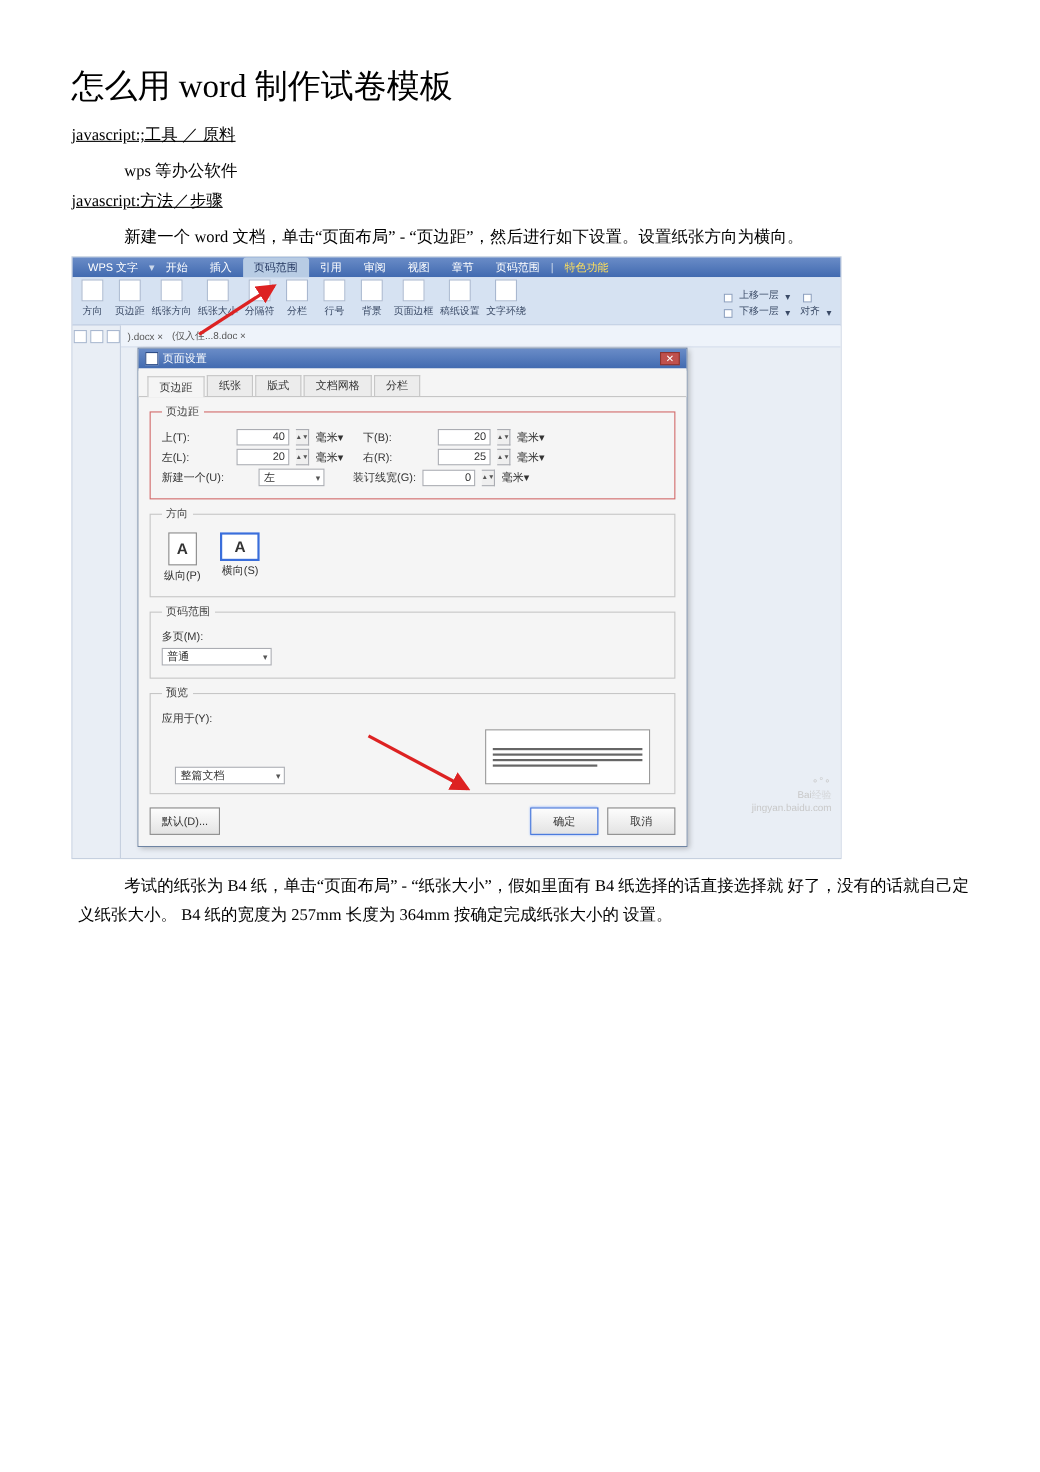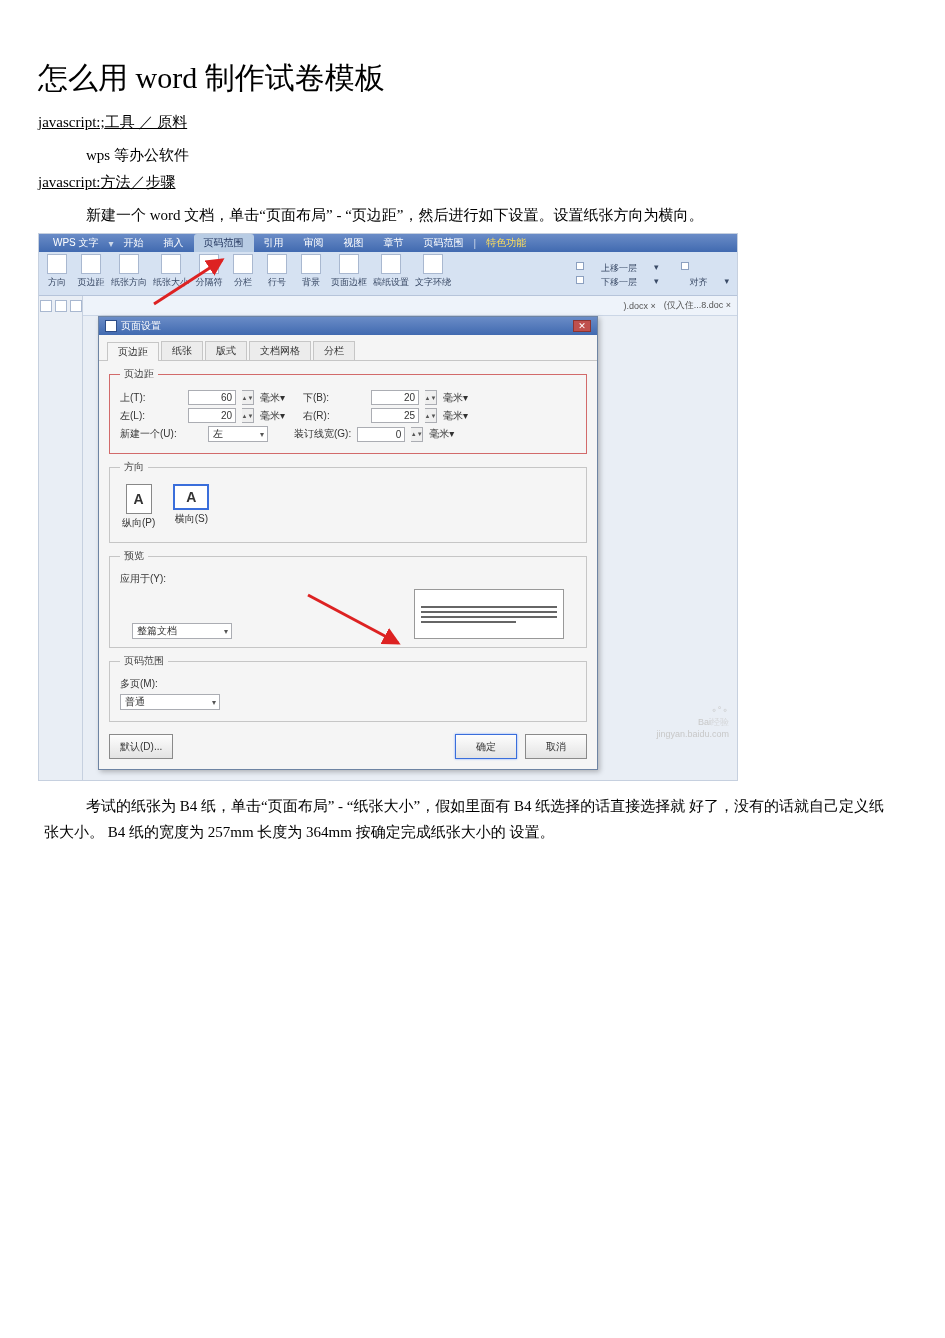--- a/index.html
+++ b/index.html
@@ -1,33 +1,33 @@
 <!DOCTYPE html>
 <html><head>
 <meta charset="utf-8">
 <style>
   * { box-sizing: border-box; }
   body { margin: 0; background: #fff; font-family: "SimSun", "宋体", serif; color: #000; width: 945px; }
-  .page { padding: 50px 50px 0 38px; }
+  .page { padding: 50px 50px 0 65px; }
   h1 { font-size: 30px; font-weight: normal; margin: 8px 0 14px 0; font-family: "SimSun", serif; }
   .sublink { font-size: 15px; text-decoration: underline; margin: 4px 0 10px 0; }
   .indent-text { font-size: 15px; margin-left: 48px; margin-top: 14px; margin-bottom: 8px; font-family: "SimSun", serif; }
   
   .app-shot { width: 700px; margin-left: 0px; background: #e9eef5; border: 1px solid #c6d0df; font-family: "Microsoft YaHei", "SimSun", sans-serif; font-size: 10px; color: #333; position: relative; }
   .ribbon-tabs { display: flex; gap: 0; background: linear-gradient(#6a8cc7,#416ab0); color: #fff; font-size: 10px; height: 18px; align-items: center; padding-left: 4px; }
   .ribbon-tabs .tab { padding: 2px 10px; white-space: nowrap; }
   .ribbon-tabs .tab.active { background: #b8cce4; color:#23365f; border-radius: 3px 3px 0 0; position:relative; }
   .ribbon-tabs .special { color: #ffdf5a; }
   .ribbon-tabs .sep { color:#cdd9ea; }
   .ribbon { display: flex; gap: 6px; padding: 4px 4px 6px 4px; background: #d6e2f2; border-bottom: 1px solid #b6c4da; height: 44px; align-items: flex-end; }
   .rib-btn { display: flex; flex-direction: column; align-items: center; gap: 2px; color: #3a4a66; min-width: 28px; }
   .rib-btn .ico { width: 20px; height: 20px; border: 1px solid #a9b8d0; background: #fff; }
   .rib-btn .lbl { font-size: 9px; white-space: nowrap; }
   .rib-group { display:flex; flex-direction:column; gap:1px; font-size:9px; color:#3a4a66; margin-left:auto; padding-right:4px;}
-  .rib-group .line { display:flex; align-items:flex-start; gap:17px; }
+  .rib-group .line { display:flex; align-items:flex-end; gap:6px; }
   .rib-group .dot { width:8px; height:8px; border:1px solid #8ca0c0; background:#fff; }
 
   .arrow1 { position:absolute; left:105px; top:22px; width:90px; height:50px; pointer-events:none; }
 
   .doc-area { display:flex; }
   .gutter { width: 44px; background: #e9eef5; border-right:1px solid #c6d0df; display:flex; align-items:flex-start; justify-content:center; padding-top:4px; gap:3px;}
   .gutter .g { width:12px; height:12px; border:1px solid #a9b8d0; background:#fff; }
   .tabs-row { display:flex; gap:8px; font-size:9px; color:#555; padding:3px 6px; background:#eef3fa; border-bottom:1px solid #cbd6e6; align-items:center; }
   .tabs-row .doctab { display:flex; align-items:center; gap:3px; }
 
@@ -167,34 +167,34 @@
         <div class="line">
             <span class="dot"></span>
             <span>上移一层</span>
             <span> ▾</span>
             <span class="dot" style="margin-left:6px;"></span>
           </div>
         <div class="line">
             <span class="dot"></span>
             <span>下移一层</span>
             <span> ▾</span>
-            <span style="margin-left:14px;">对齐</span>
+            <span style="margin-left:3px;">对齐</span>
             <span> ▾</span>
           </div>
       </div>
     </div>
 
     <div class="doc-area">
       <div class="gutter">
         <div class="g"></div>
         <div class="g"></div>
         <div class="g"></div>
       </div>
       <div style="flex:1; background:#fff;">
-        <div class="tabs-row" style="justify-content:flex-end;">
+        <div class="tabs-row" style="">
           <div class="doctab">
               <span>).docx ×</span>
             </div>
           <div class="doctab">
               <span>(仅入住...8.doc ×</span>
             </div>
         </div>
 
         <div style="padding:0 55px 10px 15px; background:#e9eef5; position:relative;">
         <div class="dialog">
@@ -208,21 +208,21 @@
               <div class="dt">纸张</div>
               <div class="dt">版式</div>
               <div class="dt">文档网格</div>
               <div class="dt">分栏</div>
             </div>
 
             <fieldset class="red">
               <legend>页边距</legend>
               <div class="row">
                 <span class="lbl-s">上(T):</span>
-                <span class="num-in">60</span>
+                <span class="num-in">40</span>
                     <span class="spin">▲▼</span>
                 <span class="unit"><span>毫米</span>▾</span>
                 <span class="lbl-s">下(B):</span>
                 <span class="num-in">20</span>
                     <span class="spin">▲▼</span>
                 <span class="unit"><span>毫米</span>▾</span>
               </div>
               <div class="row">
                 <span class="lbl-s">左(L):</span>
                 <span class="num-in">20</span>
@@ -251,20 +251,30 @@
                   <div class="page-ico">A</div>
                   <div class="olbl">纵向(P)</div>
                 </div>
                 <div class="orient sel-o">
                   <div class="page-ico land">A</div>
                   <div class="olbl">横向(S)</div>
                 </div>
               </div>
             </fieldset>
 
+            <fieldset>
+              <legend>页码范围</legend>
+              <div class="row">
+                <span class="lbl-s">多页(M):</span>
+              </div>
+              <div class="row">
+                <span class="sel" style="min-width:100px;">普通</span>
+              </div>
+            </fieldset>
+
             <fieldset style="position:relative;">
               <legend>预览</legend>
               <div class="row">
                 <span>应用于(Y):</span>
               </div>
               <div class="prev-row">
                 <span class="sel" style="min-width:100px;">整篇文档</span>
                 <div class="preview-box">
                   <div class="l"></div>
                       <div class="l"></div>
@@ -276,30 +286,20 @@
               <svg class="arrow2" style="left:190px; top:26px;" viewBox="0 0 110 60">
                 <defs>
                       <marker id="ah2" markerWidth="6" markerHeight="6" refX="5" refY="3" orient="auto">
                         <path d="M0,0 L6,3 L0,6 Z" fill="#d22"></path>
                       </marker>
                     </defs>
                 <line x1="8" y1="6" x2="98" y2="54" stroke="#d22" stroke-width="3" marker-end="url(#ah2)"></line>
               </svg>
             </fieldset>
 
-            <fieldset>
-              <legend>页码范围</legend>
-              <div class="row">
-                <span class="lbl-s">多页(M):</span>
-              </div>
-              <div class="row">
-                <span class="sel" style="min-width:100px;">普通</span>
-              </div>
-            </fieldset>
-
             <div class="btn-row">
               <span class="winbtn">默认(D)...</span>
               <span class="btn-gap">
                 <span class="winbtn primary">确定</span>
                 <span class="winbtn">取消</span>
               </span>
             </div>
           </div>
         </div>
 

